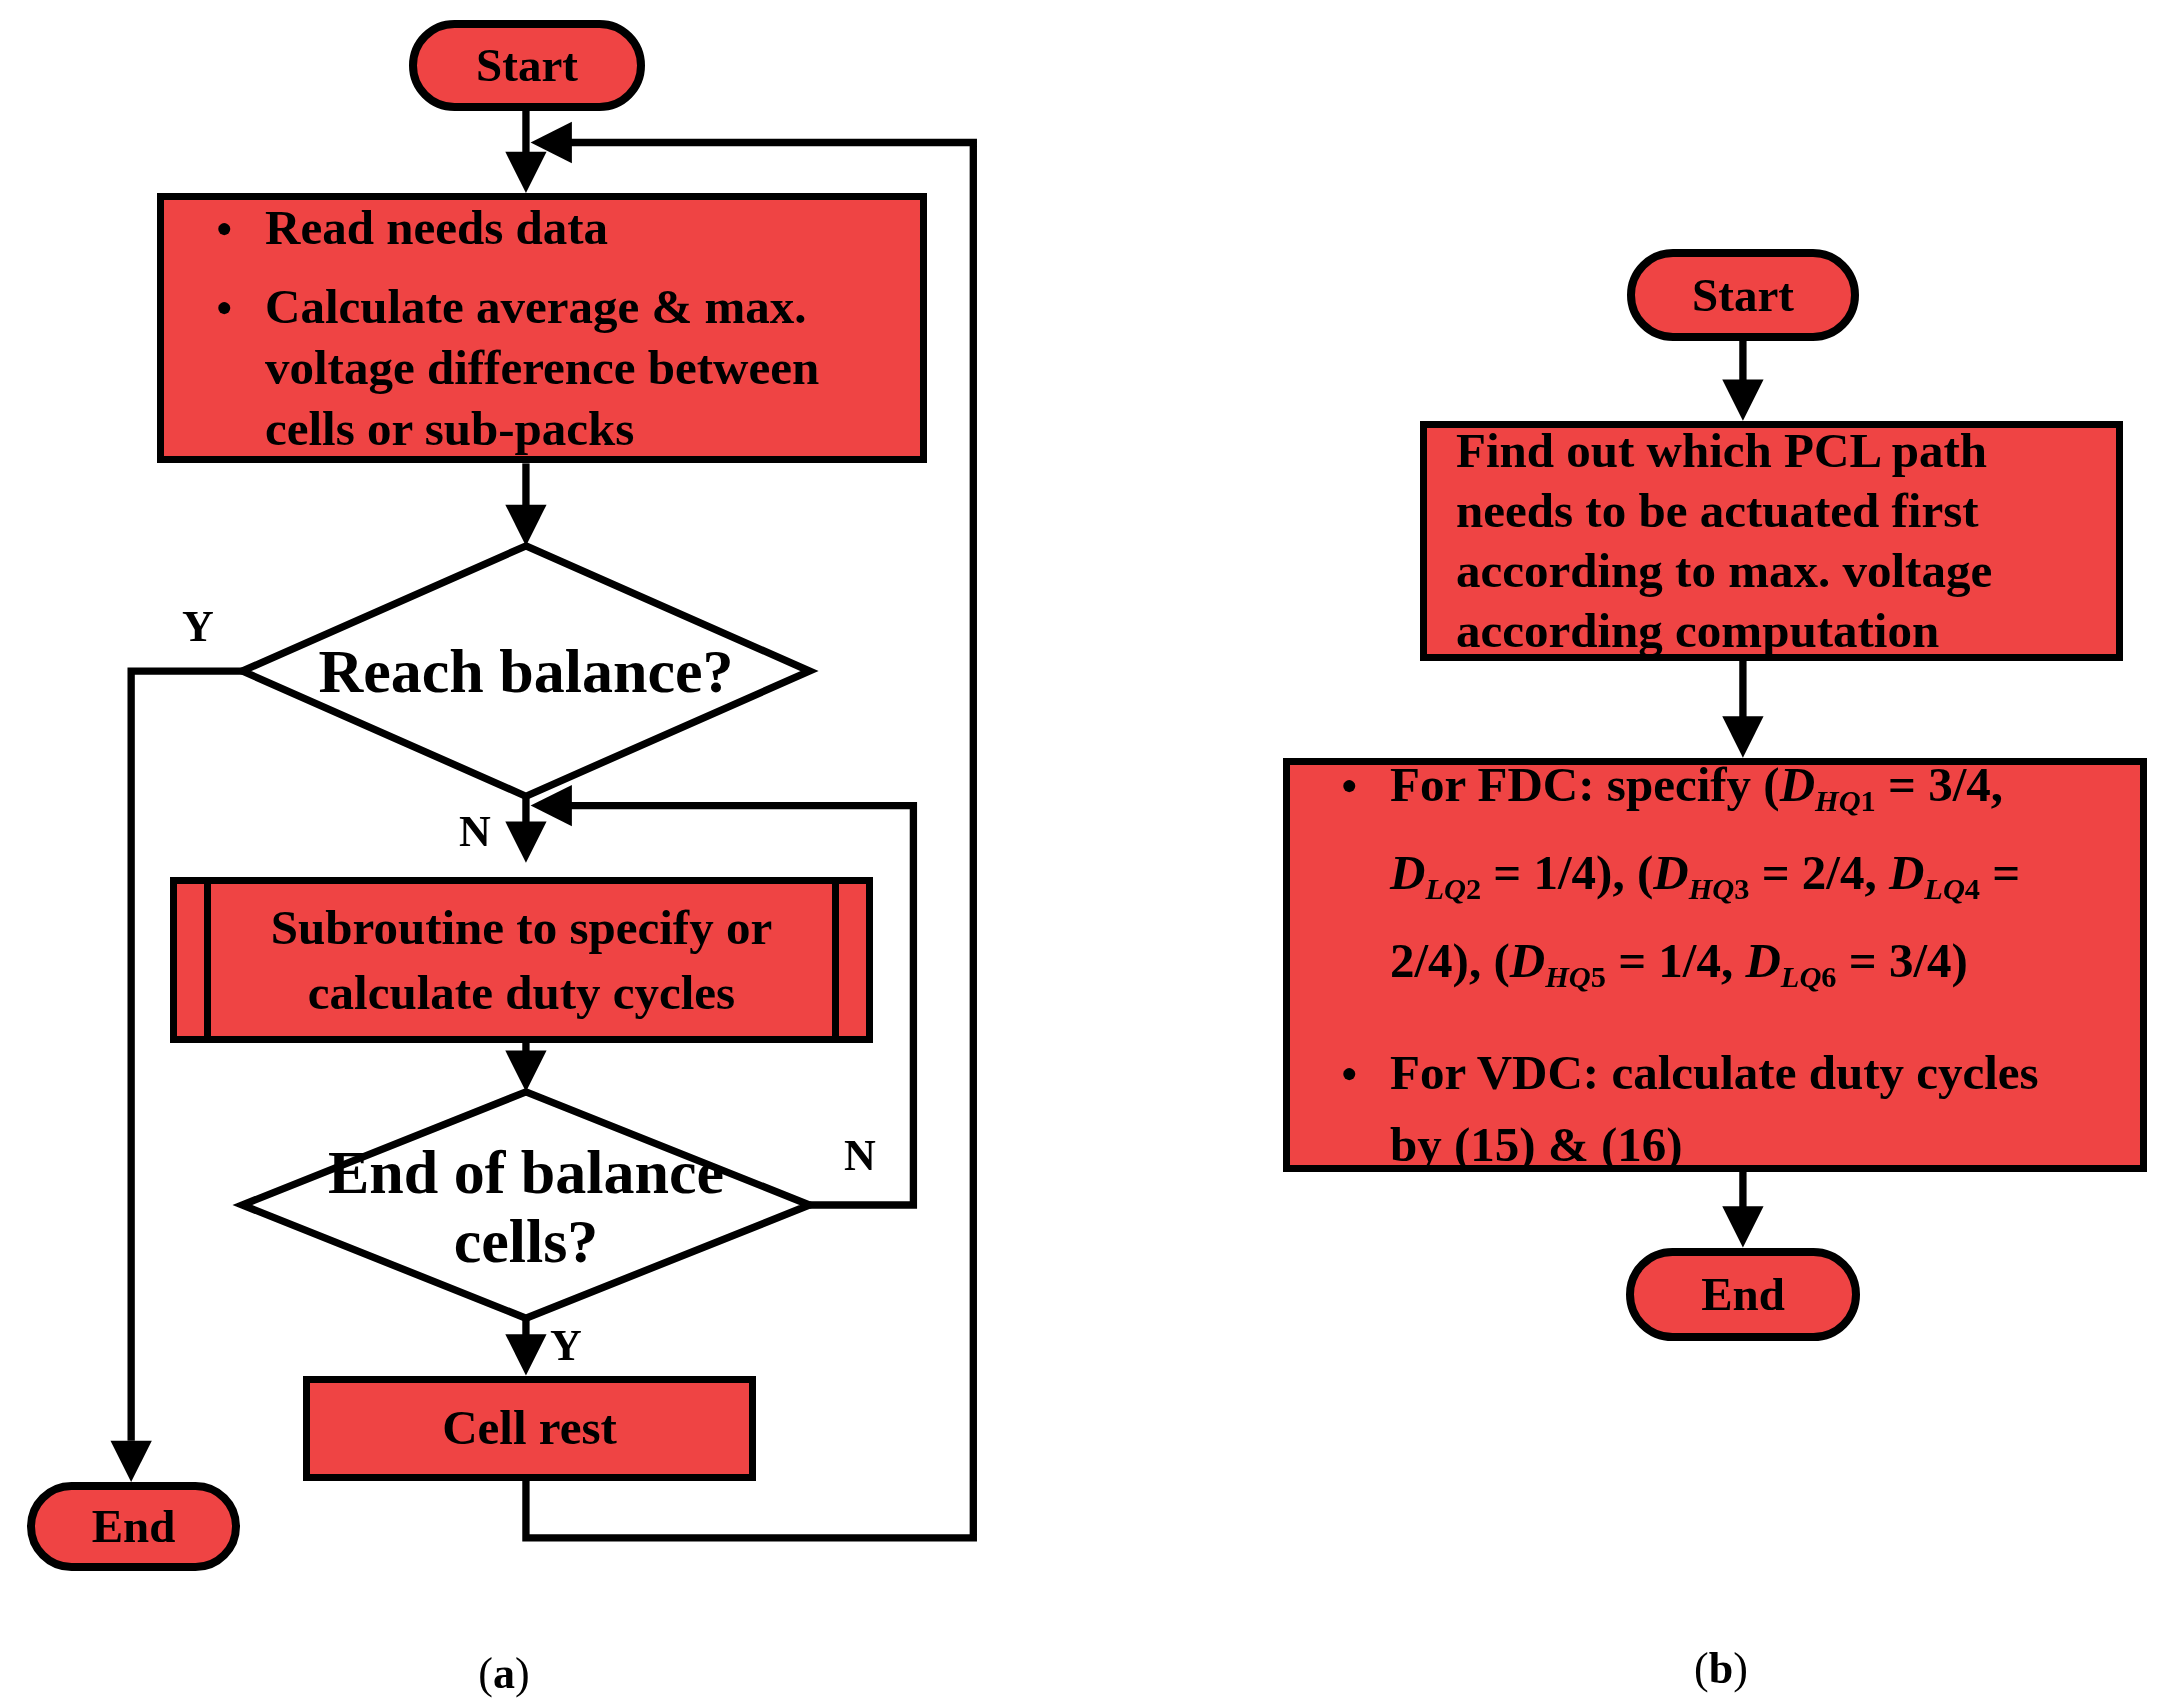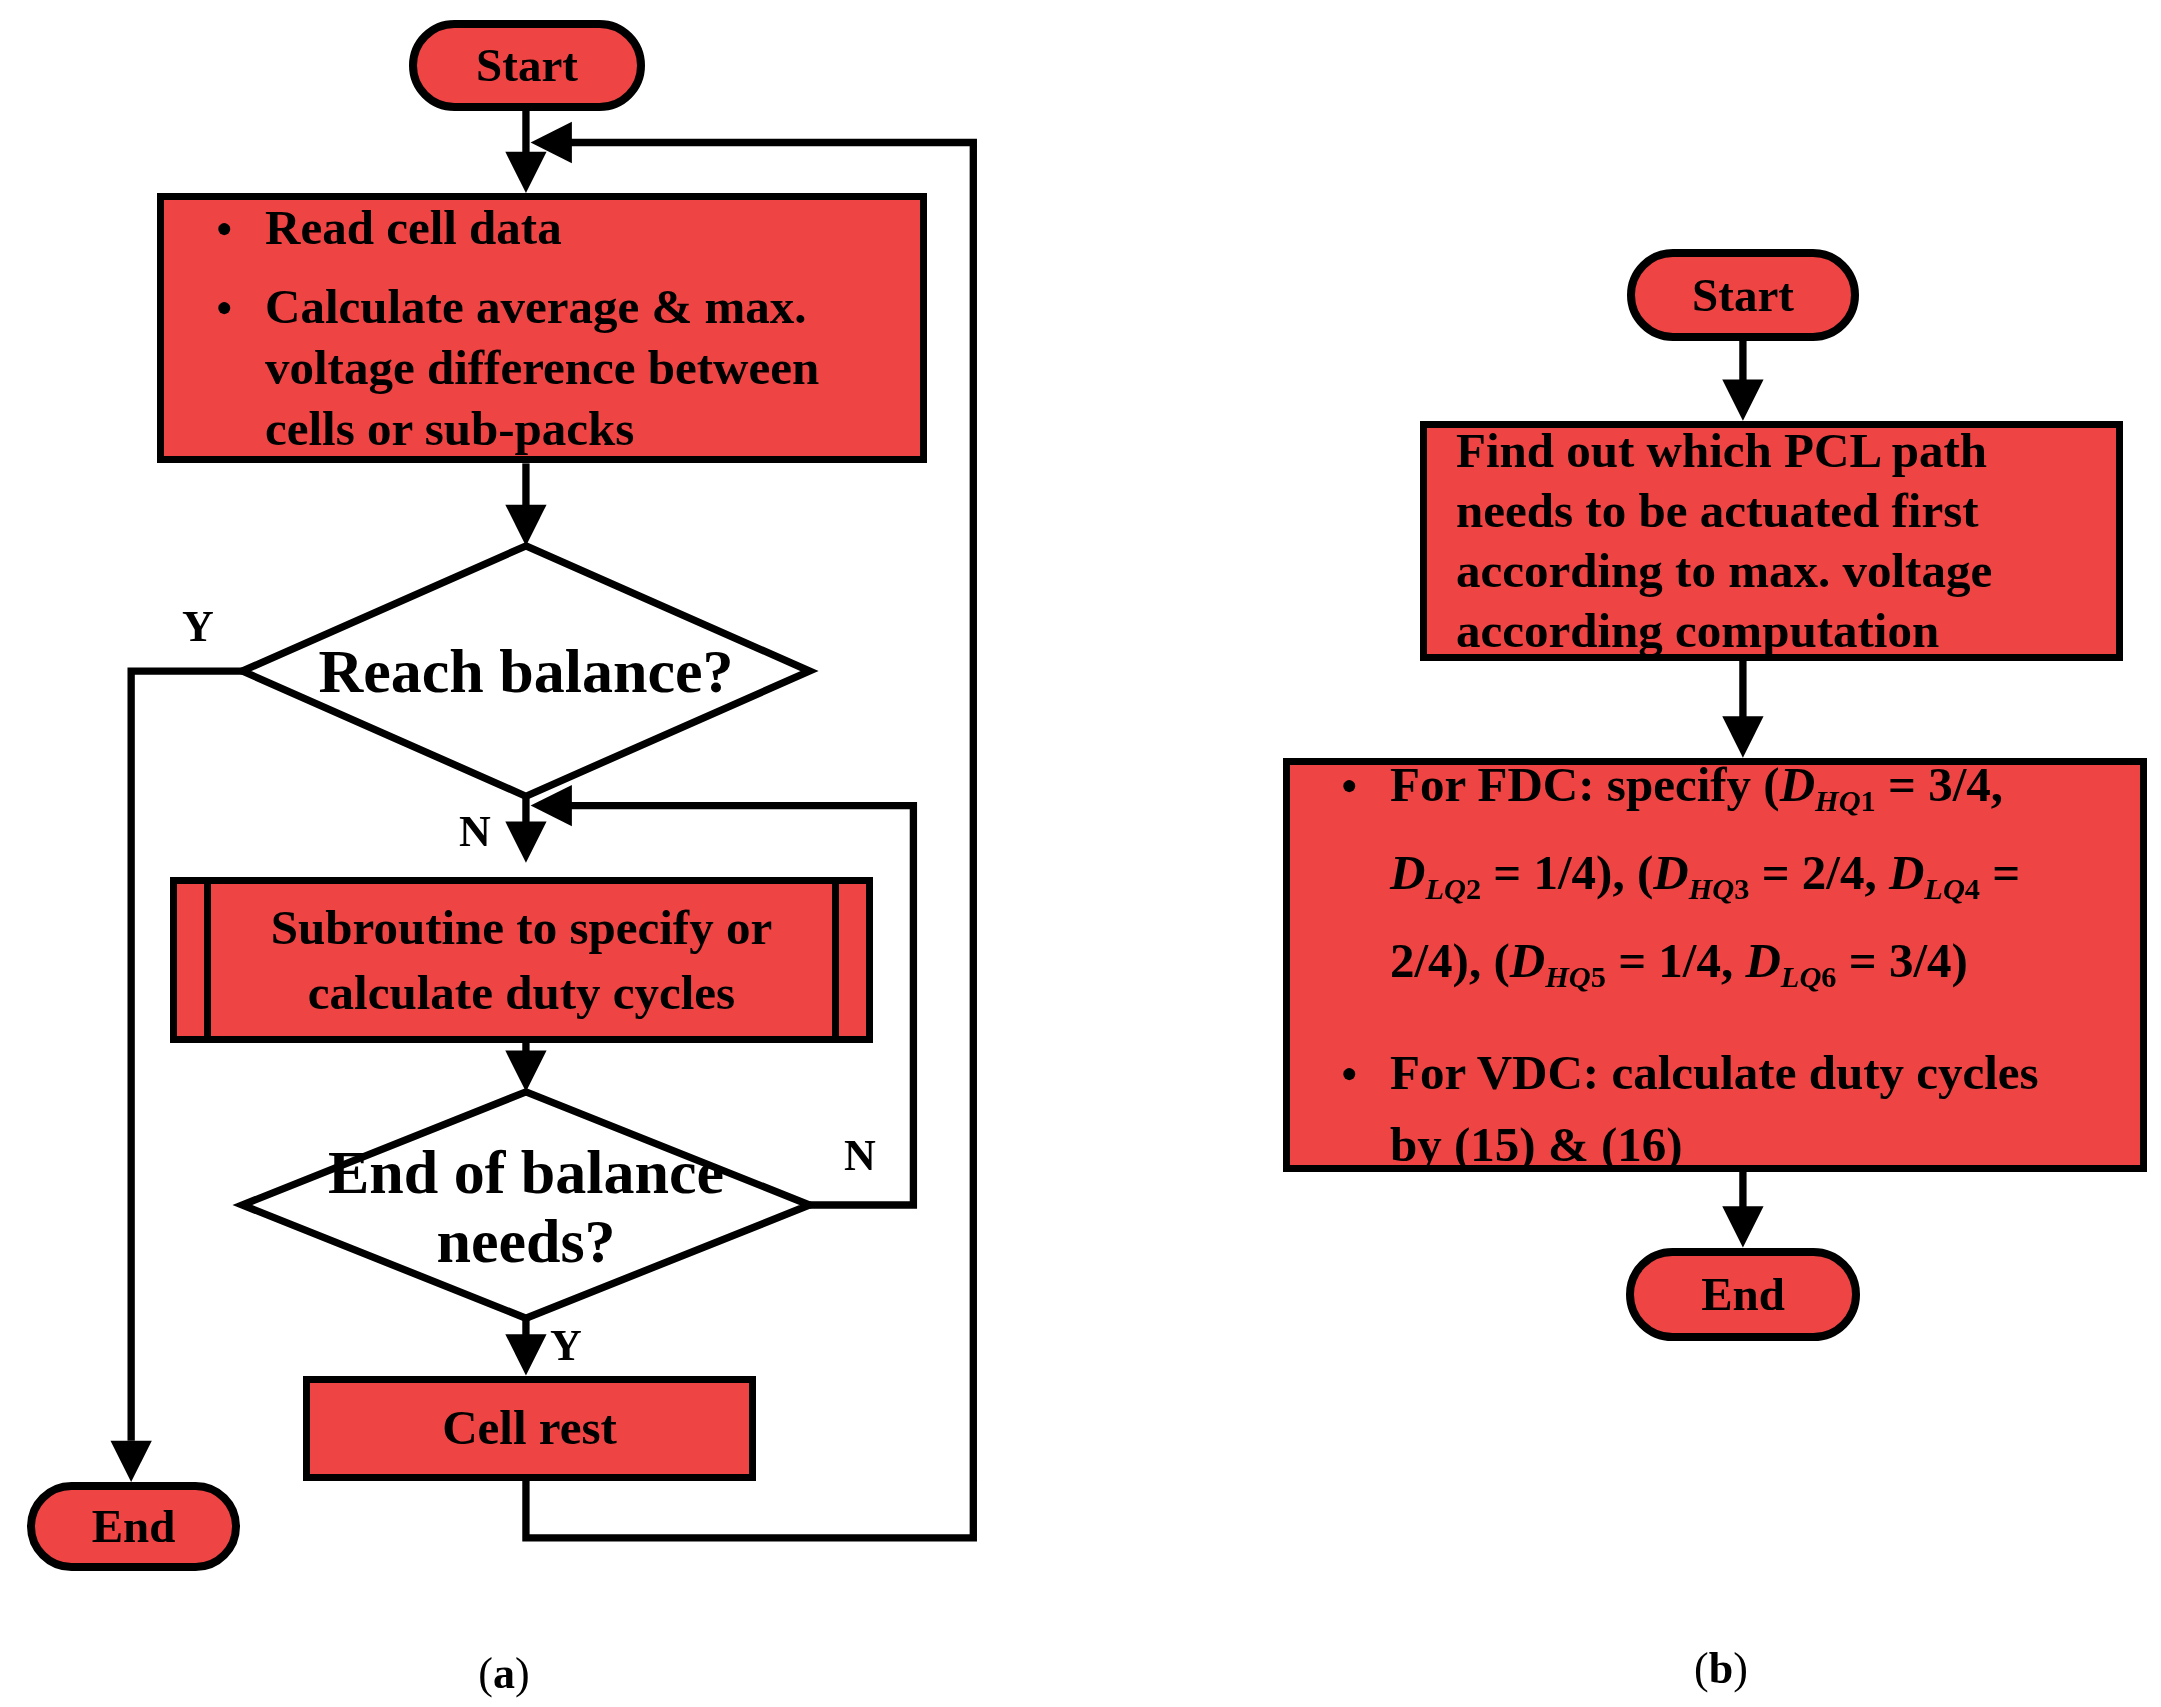--- a/index.html
+++ b/index.html
@@ -85,21 +85,21 @@
   </svg>
 
   <div class="node terminal" id="startA" style="left:409px;top:20px;width:236px;height:91px;">
     <span>Start</span>
   </div>
 
   <div class="node listbox" id="box1A" style="left:157px;top:193px;width:770px;height:270px;">
     <div class="li">
       <span class="bullet">●</span>
       <div class="litext">
-        <div class="lln">Read cell data</div>
+        <div class="lln">Read needs data</div>
       </div>
     </div>
     <div class="li">
       <span class="bullet">●</span>
       <div class="litext">
         <div class="lln">Calculate average &amp; max.</div>
         <div class="lln">voltage difference between</div>
         <div class="lln">cells or sub-packs</div>
       </div>
     </div>
@@ -112,21 +112,21 @@
 
   <div class="node" id="subboxA" style="left:170px;top:877px;width:703px;height:166px;">
     <div class="subbar" style="left:27px;"></div>
     <div class="subbar" style="right:27px;"></div>
     <div class="lln">Subroutine to specify or</div>
     <div class="lln">calculate duty cycles</div>
   </div>
 
   <div class="dtext" style="left:526px;top:1207px;text-align:center;">
     <div>End of balance</div>
-    <div>needs?</div>
+    <div>cells?</div>
   </div>
 
   <div class="floatlabel" style="left:860px;top:1155px;">N</div>
   <div class="floatlabel" style="left:566px;top:1345px;">Y</div>
 
   <div class="node" id="cellrestA" style="left:303px;top:1376px;width:453px;height:105px;">
     <span>Cell rest</span>
   </div>
 
   <div class="node terminal" id="endA" style="left:27px;top:1482px;width:213px;height:89px;">

